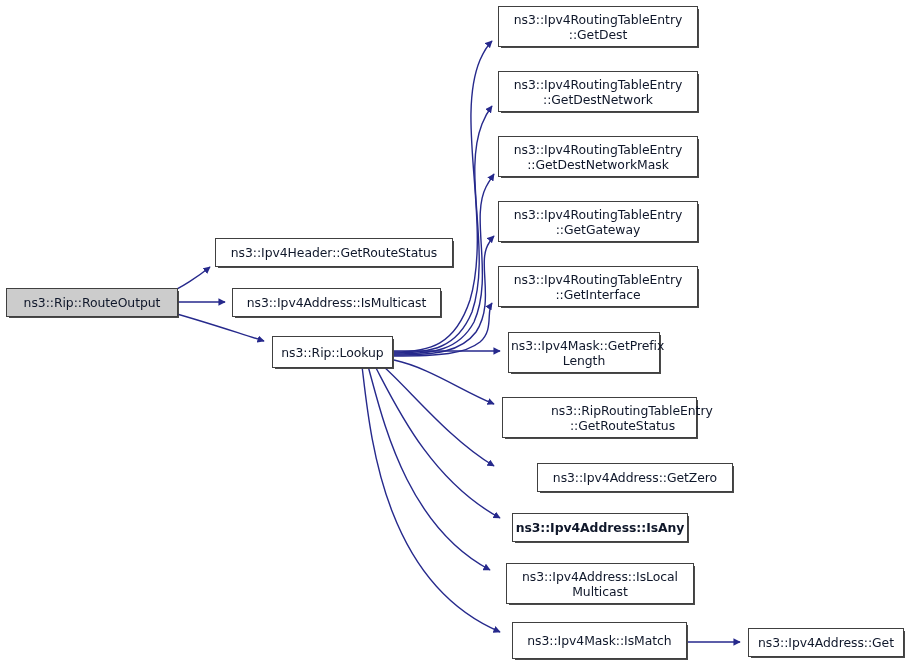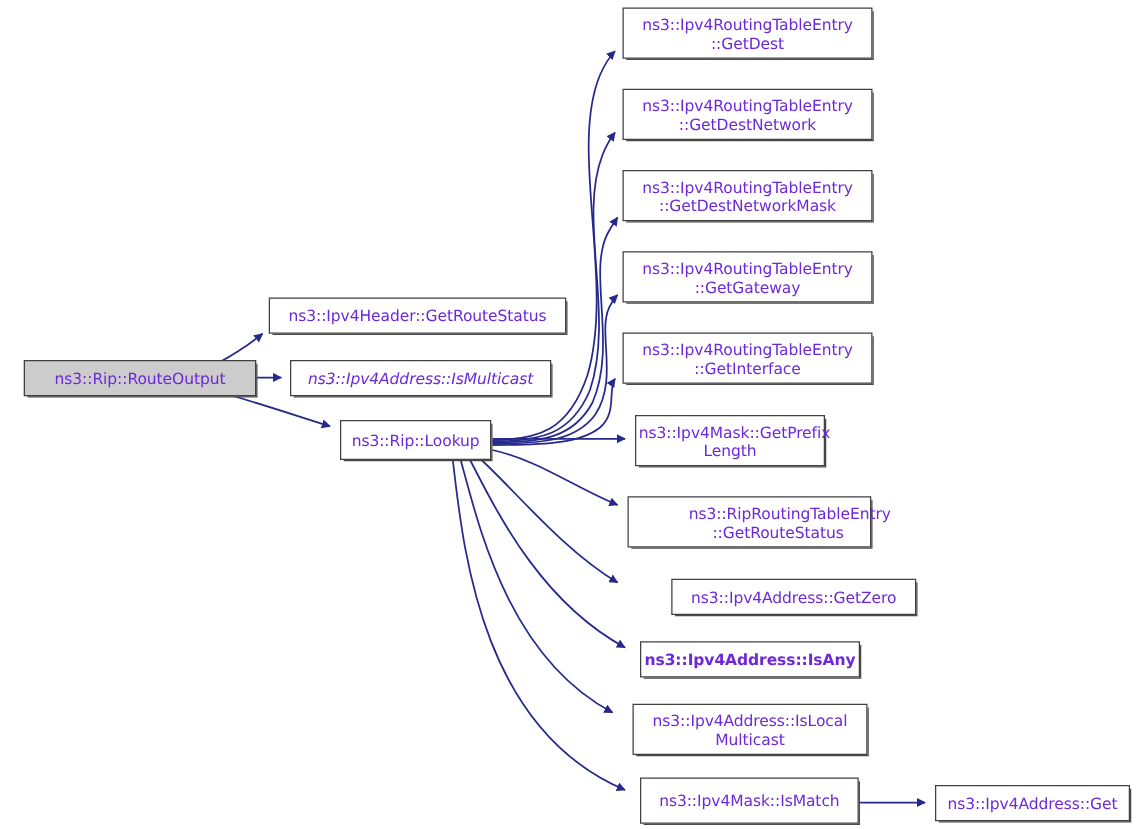--- a/index.html
+++ b/index.html
@@ -22,21 +22,21 @@
     top: 0;
     width: 916px;
     height: 663px;
     pointer-events: none;
   }
   .node {
     position: absolute;
     box-sizing: border-box;
     border: 1px solid #404040;
     background: #ffffff;
-    color: #6d28d9;
+    color: #0f172a;
     font-size: 12.4px;
     line-height: 15px;
     display: flex;
     align-items: center;
     justify-content: center;
     text-align: center;
     white-space: pre-line;
     box-shadow: 2px 2px 0 -1px rgba(64,64,64,0.95);
     letter-spacing: -0.05px;
     padding: 0 2px;
@@ -73,23 +73,23 @@
         <path d="M394,360 C430,368 460,390 494,404" fill="none" stroke="#26298c" stroke-width="1.4" marker-end="url(#arrow)"></path>
         <path d="M383,366 C410,390 450,440 494,466" fill="none" stroke="#26298c" stroke-width="1.4" marker-end="url(#arrow)"></path>
         <path d="M375,366 C395,404 430,480 500,518" fill="none" stroke="#26298c" stroke-width="1.4" marker-end="url(#arrow)"></path>
         <path d="M368,366 C382,416 405,525 490,570" fill="none" stroke="#26298c" stroke-width="1.4" marker-end="url(#arrow)"></path>
         <path d="M362,366 C370,432 382,582 500,632" fill="none" stroke="#26298c" stroke-width="1.4" marker-end="url(#arrow)"></path>
         <path d="M688,642 L740,642" fill="none" stroke="#26298c" stroke-width="1.4" marker-end="url(#arrow)"></path>
       </g>
   </svg>
 
   <div id="node-group">
-      <div class="node root" style="left: 19px; top: 288px; width: 186px; height: 29px;"><span class="node-label">ns3::Rip::RouteOutput</span></div>
+      <div class="node root" style="left: 6px; top: 288px; width: 172px; height: 29px;"><span class="node-label">ns3::Rip::RouteOutput</span></div>
       <div class="node" style="left: 215px; top: 238px; width: 238px; height: 29px;"><span class="node-label">ns3::Ipv4Header::GetRouteStatus</span></div>
-      <div class="node" style="left: 232px; top: 288px; width: 209px; height: 29px; font-style: italic;"><span class="node-label">ns3::Ipv4Address::IsMulticast</span></div>
+      <div class="node" style="left: 232px; top: 288px; width: 209px; height: 29px;"><span class="node-label">ns3::Ipv4Address::IsMulticast</span></div>
       <div class="node" style="left: 272px; top: 336px; width: 121px; height: 32px;"><span class="node-label">ns3::Rip::Lookup</span></div>
       <div class="node" style="left: 498px; top: 6px; width: 200px; height: 41px;"><span class="node-label">ns3::Ipv4RoutingTableEntry
 ::GetDest</span></div>
       <div class="node" style="left: 498px; top: 71px; width: 200px; height: 41px;"><span class="node-label">ns3::Ipv4RoutingTableEntry
 ::GetDestNetwork</span></div>
       <div class="node" style="left: 498px; top: 136px; width: 200px; height: 41px;"><span class="node-label">ns3::Ipv4RoutingTableEntry
 ::GetDestNetworkMask</span></div>
       <div class="node" style="left: 498px; top: 201px; width: 200px; height: 41px;"><span class="node-label">ns3::Ipv4RoutingTableEntry
 ::GetGateway</span></div>
       <div class="node" style="left: 498px; top: 266px; width: 200px; height: 41px;"><span class="node-label">ns3::Ipv4RoutingTableEntry

